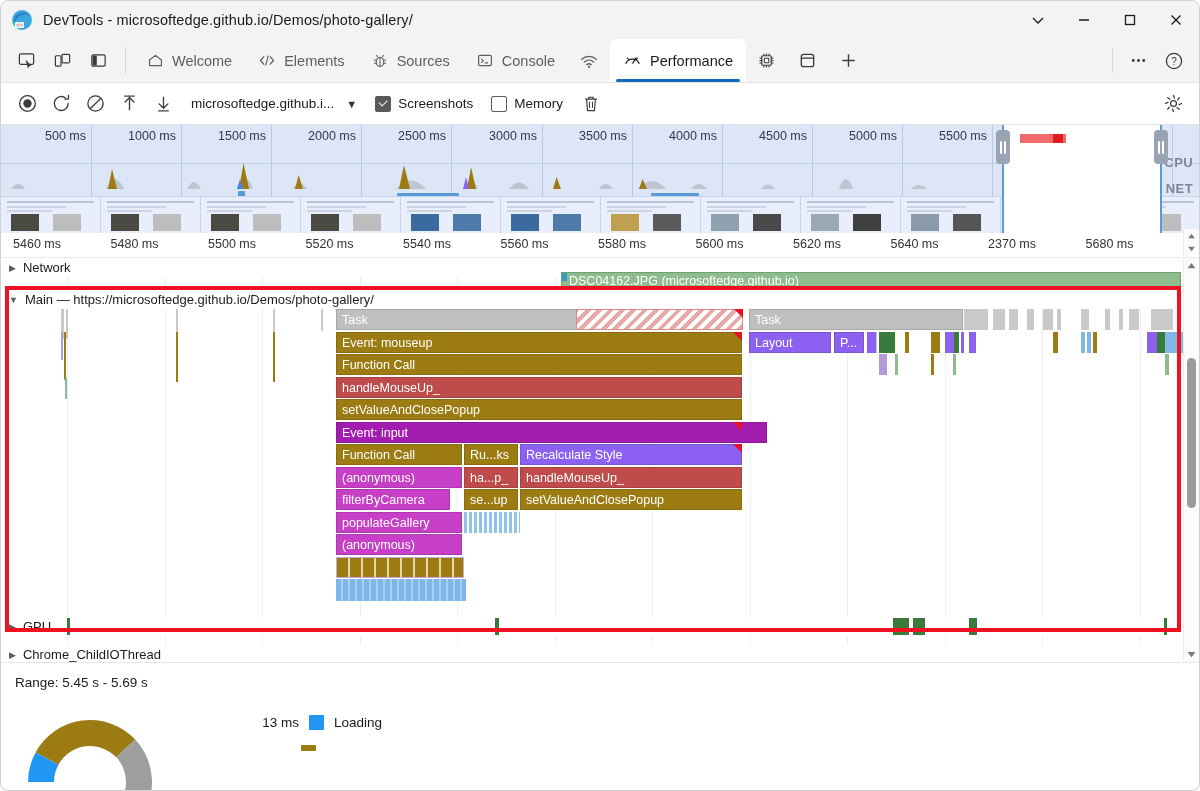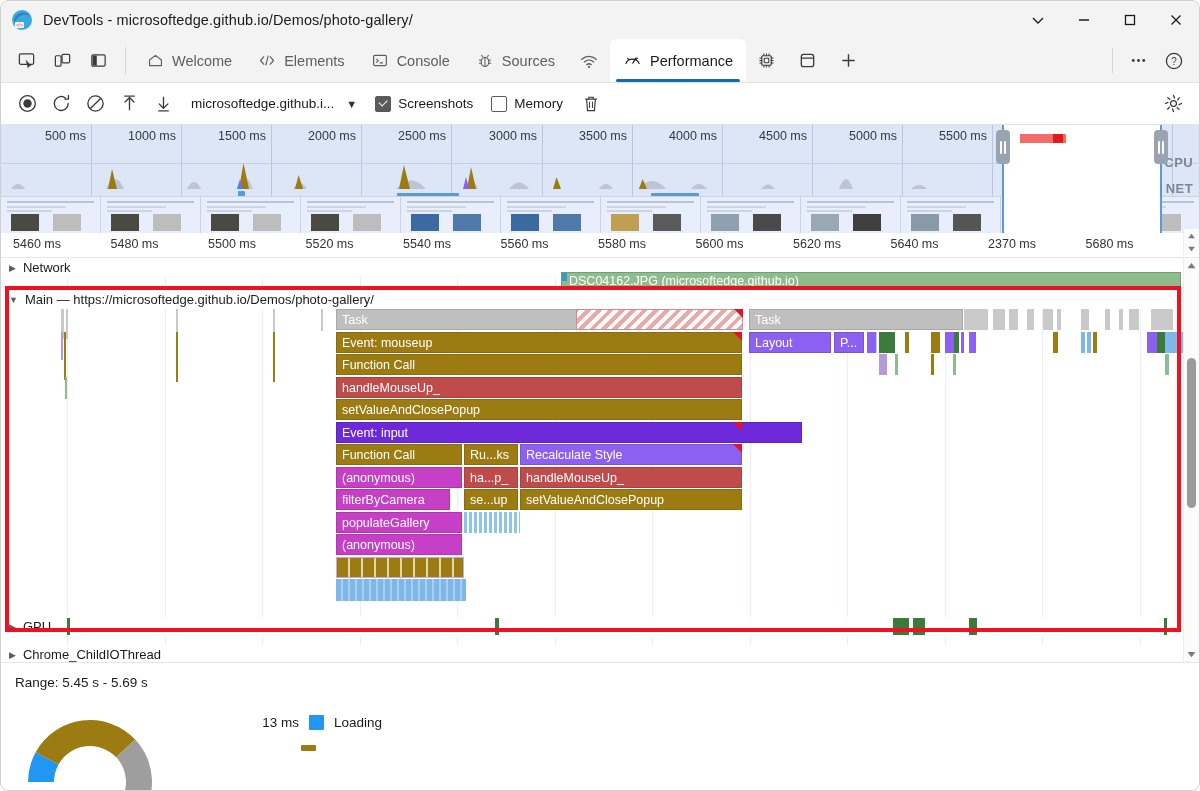--- a/index.html
+++ b/index.html
@@ -196,38 +196,38 @@
               <path d="M7.5 5 L3 10 L7.5 15" stroke="currentColor" stroke-width="1.4" fill="none" stroke-linejoin="round"></path>
               <path d="M14.5 5 L19 10 L14.5 15" stroke="currentColor" stroke-width="1.4" fill="none" stroke-linejoin="round"></path>
               <path d="M12.5 4 L9.5 16" stroke="currentColor" stroke-width="1.4"></path>
             </svg>
         </span>
         <span>Elements</span>
       </div>
 
       <div class="tab">
         <span class="tico">
+          <svg width="18" height="18" viewBox="0 0 20 20">
+              <ellipse cx="10" cy="11" rx="4.2" ry="5" stroke="currentColor" stroke-width="1.3" fill="none"></ellipse>
+              <path d="M7.6 5.6 L6 3.5 M12.4 5.6 L14 3.5" stroke="currentColor" stroke-width="1.2"></path>
+              <path d="M5.8 9 H3.2 M5.8 12.5 H3.2 M14.2 9 H16.8 M14.2 12.5 H16.8 M10 6 V16" stroke="currentColor" stroke-width="1.1"></path>
+            </svg>
+        </span>
+        <span>Sources</span>
+      </div>
+
+      <div class="tab">
+        <span class="tico">
           <svg width="18" height="17" viewBox="0 0 20 20">
               <rect x="2.5" y="4" width="15" height="12" rx="1.6" stroke="currentColor" stroke-width="1.4" fill="none"></rect>
               <path d="M5.5 8 L8 10.2 L5.5 12.4" stroke="currentColor" stroke-width="1.3" fill="none"></path>
               <path d="M9.6 12.8 H13.5" stroke="currentColor" stroke-width="1.3"></path>
             </svg>
         </span>
         <span>Console</span>
-      </div>
-
-      <div class="tab">
-        <span class="tico">
-          <svg width="18" height="18" viewBox="0 0 20 20">
-              <ellipse cx="10" cy="11" rx="4.2" ry="5" stroke="currentColor" stroke-width="1.3" fill="none"></ellipse>
-              <path d="M7.6 5.6 L6 3.5 M12.4 5.6 L14 3.5" stroke="currentColor" stroke-width="1.2"></path>
-              <path d="M5.8 9 H3.2 M5.8 12.5 H3.2 M14.2 9 H16.8 M14.2 12.5 H16.8 M10 6 V16" stroke="currentColor" stroke-width="1.1"></path>
-            </svg>
-        </span>
-        <span>Sources</span>
       </div>
 
       <div class="tab iconly">
         <span class="tico">
           <svg width="20" height="18" viewBox="0 0 22 20">
               <path d="M3 8 A12 12 0 0 1 19 8" stroke="currentColor" stroke-width="1.5" fill="none" stroke-linecap="round"></path>
               <path d="M5.8 11 A8 8 0 0 1 16.2 11" stroke="currentColor" stroke-width="1.5" fill="none" stroke-linecap="round"></path>
               <path d="M8.6 14 A4 4 0 0 1 13.4 14" stroke="currentColor" stroke-width="1.5" fill="none" stroke-linecap="round"></path>
               <circle cx="11" cy="16.6" r="1.2" fill="currentColor"></circle>
             </svg>
@@ -594,21 +594,21 @@
         <div class="bar hatch" style="left: 575px; top: 51px; width: 167px;"></div>
         <div class="warn-tri" style="left: 733px; top: 51px; border-top-color: rgb(232, 17, 35);"></div>
         <div class="bar" style="left: 748px; top: 51px; width: 214px; background: rgb(191, 191, 191); border: 1px solid rgba(0, 0, 0, 0.12); color: rgb(255, 255, 255);"><span>Task</span></div>
         <div class="bar" style="left: 335px; top: 73.5px; width: 406px; background: rgb(156, 123, 18); border: 1px solid rgba(0, 0, 0, 0.12); color: rgb(255, 255, 255);"><span>Event: mouseup</span></div>
         <div class="warn-tri" style="left: 732px; top: 73.5px; border-top-color: rgb(232, 17, 35);"></div>
         <div class="bar" style="left: 748px; top: 73.5px; width: 82px; background: rgb(140, 96, 240); border: 1px solid rgba(0, 0, 0, 0.12); color: rgb(255, 255, 255);"><span>Layout</span></div>
         <div class="bar" style="left: 833px; top: 73.5px; width: 30px; background: rgb(140, 96, 240); border: 1px solid rgba(0, 0, 0, 0.12); color: rgb(255, 255, 255);"><span>P...</span></div>
         <div class="bar" style="left: 335px; top: 96px; width: 406px; background: rgb(156, 123, 18); border: 1px solid rgba(0, 0, 0, 0.12); color: rgb(255, 255, 255);"><span>Function Call</span></div>
         <div class="bar" style="left: 335px; top: 118.5px; width: 406px; background: rgb(191, 75, 75); border: 1px solid rgba(0, 0, 0, 0.12); color: rgb(255, 255, 255);"><span>handleMouseUp_</span></div>
         <div class="bar" style="left: 335px; top: 141px; width: 406px; background: rgb(156, 123, 18); border: 1px solid rgba(0, 0, 0, 0.12); color: rgb(255, 255, 255);"><span>setValueAndClosePopup</span></div>
-        <div class="bar" style="left: 335px; top: 163.5px; width: 466px; background: #6d28d9; border: 1px solid rgba(0, 0, 0, 0.12); color: rgb(255, 255, 255);"><span>Event: input</span></div>
+        <div class="bar" style="left: 335px; top: 163.5px; width: 431px; background: #a21caf; border: 1px solid rgba(0, 0, 0, 0.12); color: rgb(255, 255, 255);"><span>Event: input</span></div>
         <div class="warn-tri" style="left: 732px; top: 163.5px; border-top-color: rgb(232, 17, 35);"></div>
         <div class="bar" style="left: 335px; top: 186px; width: 126px; background: rgb(156, 123, 18); border: 1px solid rgba(0, 0, 0, 0.12); color: rgb(255, 255, 255);"><span>Function Call</span></div>
         <div class="bar" style="left: 463px; top: 186px; width: 54px; background: rgb(156, 123, 18); border: 1px solid rgba(0, 0, 0, 0.12); color: rgb(255, 255, 255);"><span>Ru...ks</span></div>
         <div class="bar" style="left: 519px; top: 186px; width: 222px; background: rgb(140, 96, 240); border: 1px solid rgba(0, 0, 0, 0.12); color: rgb(255, 255, 255);"><span>Recalculate Style</span></div>
         <div class="warn-tri" style="left: 732px; top: 186px; border-top-color: rgb(232, 17, 35);"></div>
         <div class="bar" style="left: 335px; top: 208.5px; width: 126px; background: rgb(198, 63, 198); border: 1px solid rgba(0, 0, 0, 0.12); color: rgb(255, 255, 255);"><span>(anonymous)</span></div>
         <div class="bar" style="left: 463px; top: 208.5px; width: 54px; background: rgb(191, 75, 75); border: 1px solid rgba(0, 0, 0, 0.12); color: rgb(255, 255, 255);"><span>ha...p_</span></div>
         <div class="bar" style="left: 519px; top: 208.5px; width: 222px; background: rgb(191, 75, 75); border: 1px solid rgba(0, 0, 0, 0.12); color: rgb(255, 255, 255);"><span>handleMouseUp_</span></div>
         <div class="bar" style="left: 335px; top: 231px; width: 114px; background: rgb(198, 63, 198); border: 1px solid rgba(0, 0, 0, 0.12); color: rgb(255, 255, 255);"><span>filterByCamera</span></div>
         <div class="bar" style="left: 463px; top: 231px; width: 54px; background: rgb(156, 123, 18); border: 1px solid rgba(0, 0, 0, 0.12); color: rgb(255, 255, 255);"><span>se...up</span></div>

